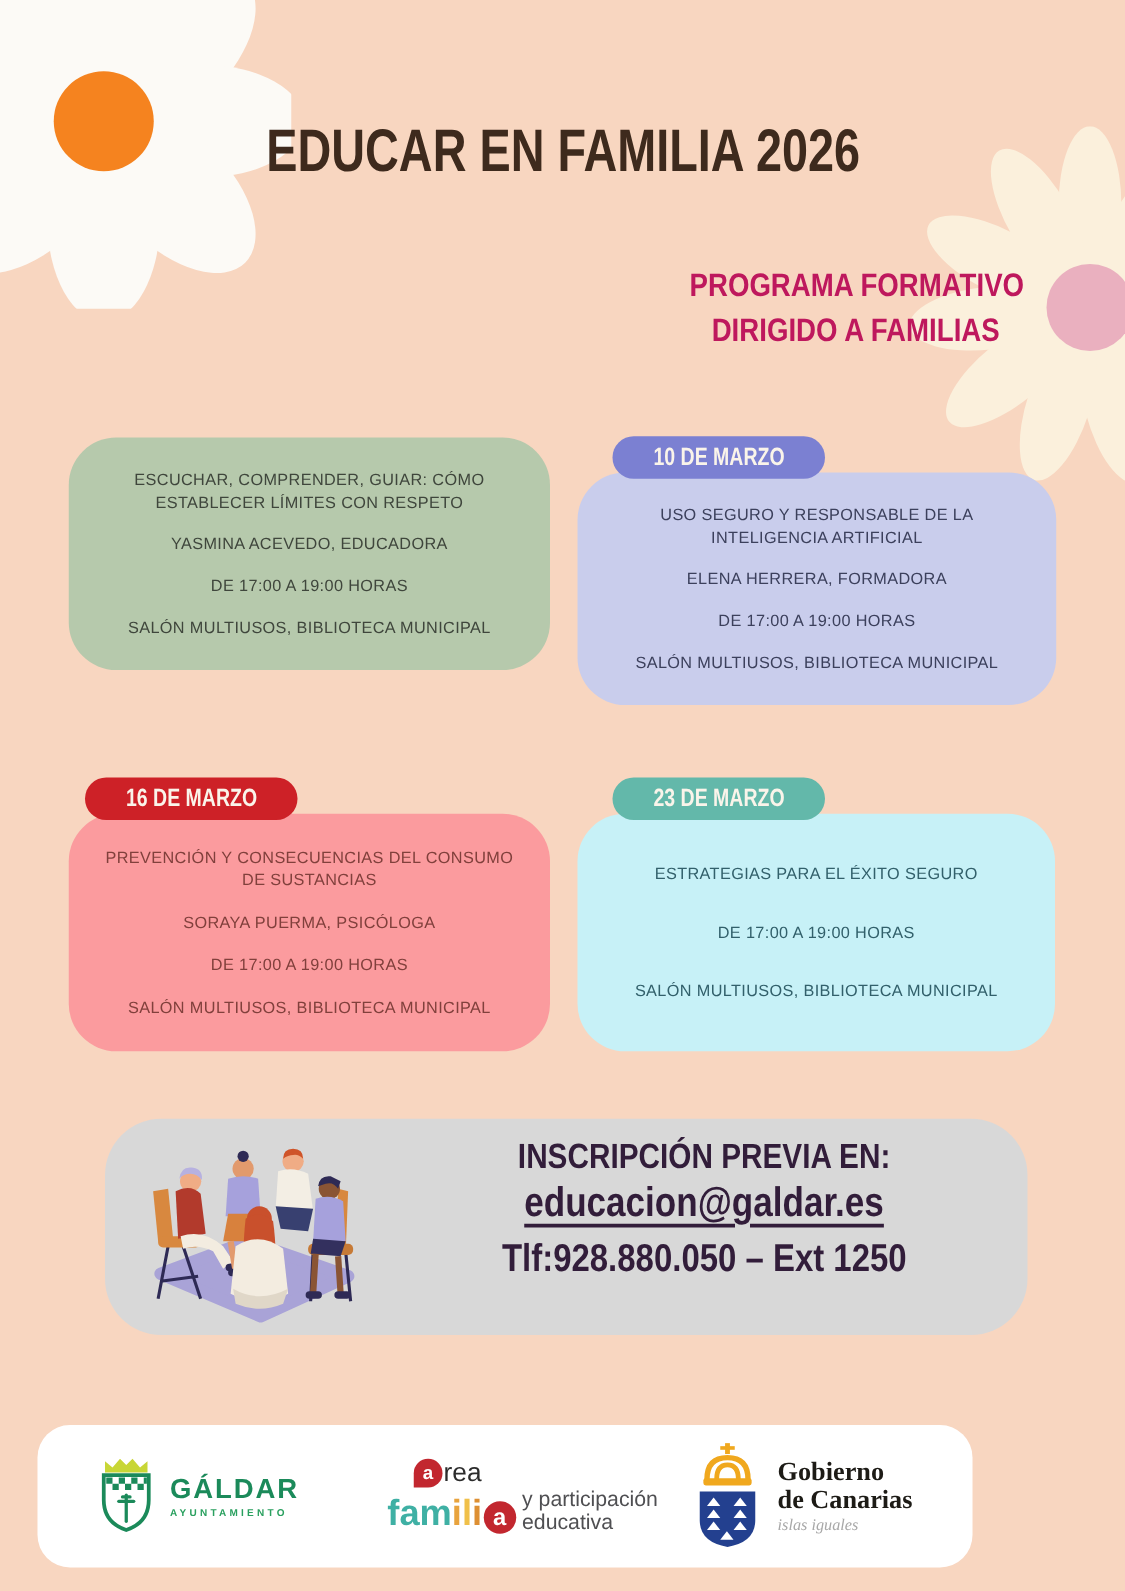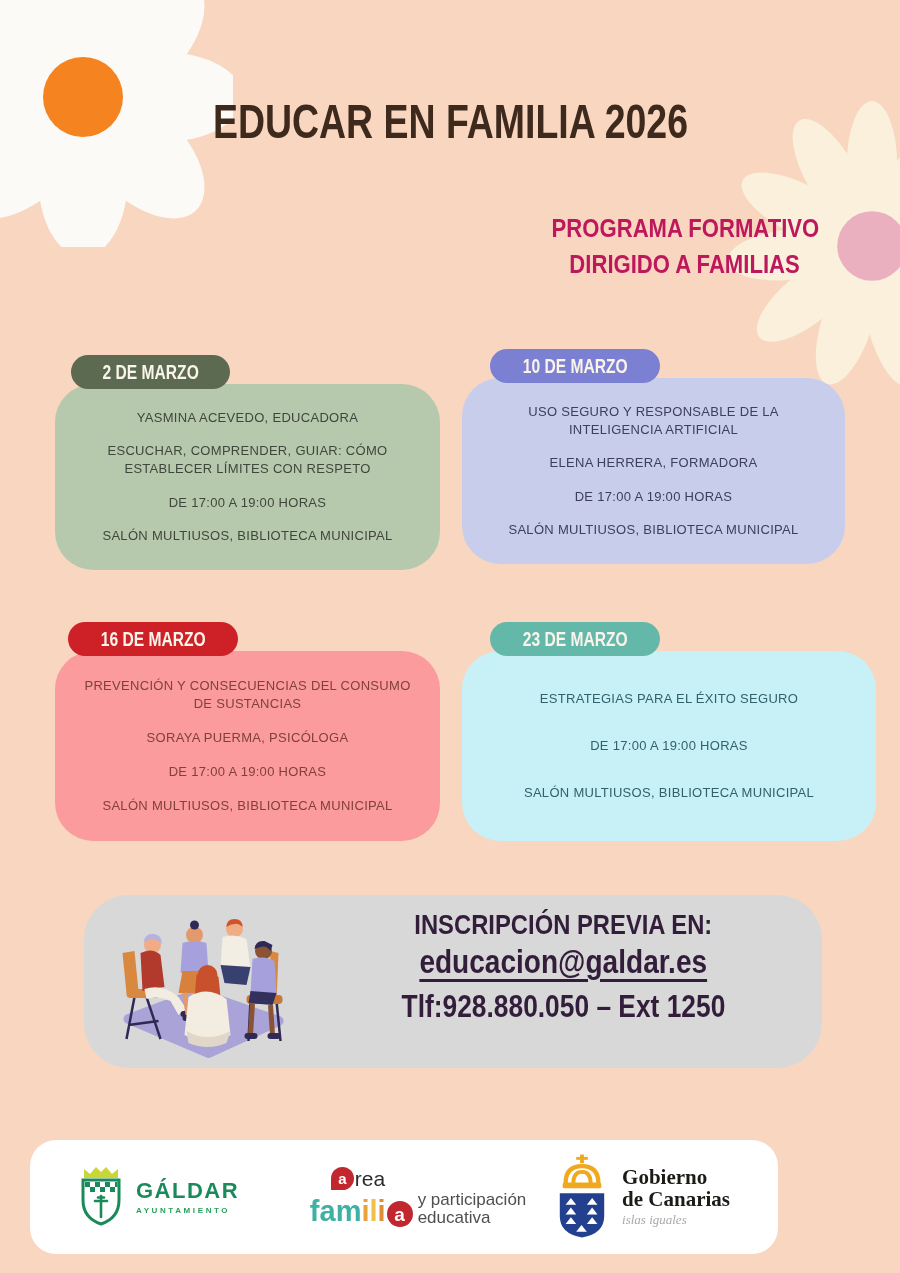--- a/index.html
+++ b/index.html
@@ -24,21 +24,21 @@
   .badge{position:relative;z-index:2;display:inline-block;height:34px;line-height:34px;
          padding:0 18px;border-radius:17px;background:var(--badge);color:#faf4ea;
          font-weight:700;font-size:20px;}
   .card{margin-top:-5px;border-radius:38px;background:var(--card);color:var(--ink);
         display:flex;flex-direction:column;justify-content:space-evenly;text-align:center;
         padding:10px 26px;box-sizing:border-box;font-size:13px;letter-spacing:.3px;line-height:1.4;}
   .card p{margin:0;}
   #s0{left:55px;top:355px;width:385px;} #s0 .badge{margin-left:16px;} #s0 .card{height:186px;}
   #s1{left:462px;top:349px;width:383px;} #s1 .badge{margin-left:28px;} #s1 .card{height:186px;}
   #s2{left:55px;top:622px;width:385px;} #s2 .badge{margin-left:13px;} #s2 .card{height:190px;}
-  #s3{left:462px;top:622px;width:414px;} #s3 .badge{margin-left:28px;} #s3 .card{height:190px;}
+  #s3{left:462px;top:622px;width:382px;} #s3 .badge{margin-left:28px;} #s3 .card{height:190px;}
 
   
   .banner{position:absolute;left:84px;top:895px;width:738px;height:173px;border-radius:45px;}
   .banner-illu{position:absolute;left:14px;top:6px;}
   .banner-text{position:absolute;left:235px;right:15px;top:10px;text-align:center;font-weight:700;}
   .banner-line1{font-size:28px;margin:4px 0 2px;}
   .banner-line2{font-size:33px;margin:2px 0;}
   .banner-line2 .condensed85{text-decoration:underline;text-decoration-thickness:3px;text-underline-offset:6px;}
   .banner-line3{font-size:31px;margin:8px 0 0;}
 
@@ -104,24 +104,23 @@
 
   <div class="title" style="color: rgb(62, 42, 29);">
     <span class="condensed">EDUCAR EN FAMILIA 2026</span>
   </div>
   <div class="subtitle" style="color: #be185d;">
     <span class="condensed85">PROGRAMA FORMATIVO</span><br>
     <span class="condensed85">DIRIGIDO A FAMILIAS</span>
   </div>
 
   <div id="s0" class="session" style="--badge: #5c6a51; --card: #b6c9ac; --ink: #3f463c;">
-    <span class="badge"><span class="condensed">2 DE MARZO</span></span>
-    <div class="card">
+    <div class="card">
+      <p>ESCUCHAR, COMPRENDER, GUIAR: CÓMO ESTABLECER LÍMITES CON RESPETO</p>
       <p>YASMINA ACEVEDO, EDUCADORA</p>
-      <p>ESCUCHAR, COMPRENDER, GUIAR: CÓMO ESTABLECER LÍMITES CON RESPETO</p>
       <p>DE 17:00 A 19:00 HORAS</p>
       <p>SALÓN MULTIUSOS, BIBLIOTECA MUNICIPAL</p>
     </div>
   </div>
 
   <div id="s1" class="session" style="--badge: #7b80d2; --card: #c9cdec; --ink: #3c405c;">
     <span class="badge"><span class="condensed">10 DE MARZO</span></span>
     <div class="card">
       <p>USO SEGURO Y RESPONSABLE DE LA INTELIGENCIA ARTIFICIAL</p>
       <p>ELENA HERRERA, FORMADORA</p>

